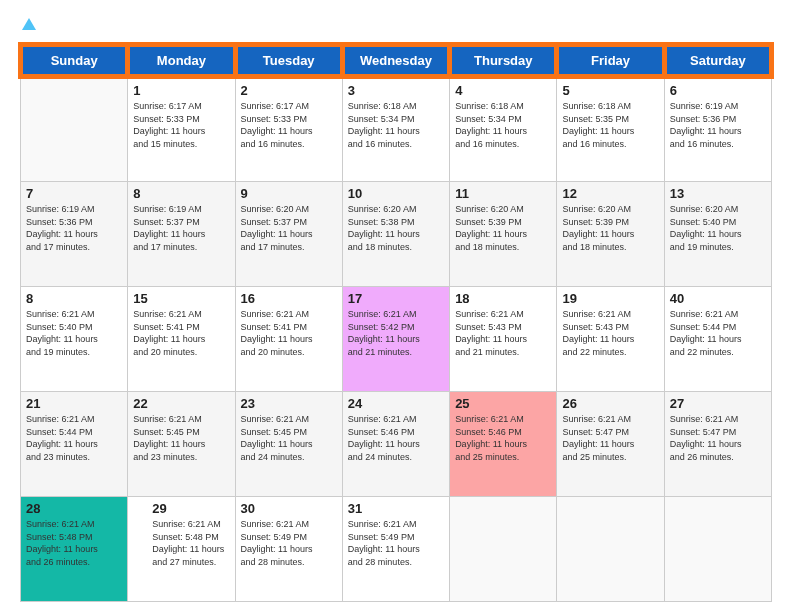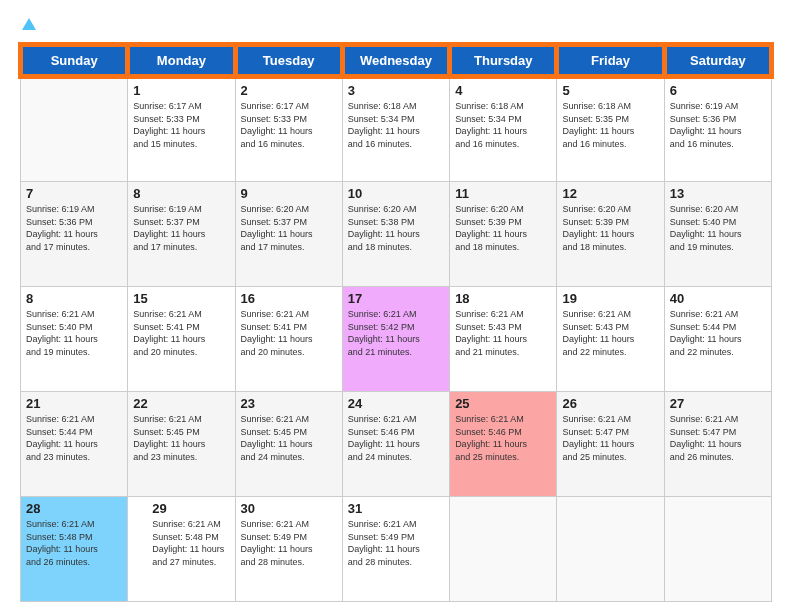--- a/index.html
+++ b/index.html
@@ -329,21 +329,21 @@
           </td>
           <td style="background: rgb(245, 245, 245); margin-left: 20px;">
             <span class="day-num">27</span>
             <div class="day-info" style="white-space: pre-line;">Sunrise: 6:21 AM
 Sunset: 5:47 PM
 Daylight: 11 hours
 and 26 minutes.</div>
           </td>
         </tr>
         <tr>
-          <td style="background: #7dd3fc;">
+          <td style="background: #14b8a6;">
             <span class="day-num">28</span>
             <div class="day-info" style="white-space: pre-line;">Sunrise: 6:21 AM
 Sunset: 5:48 PM
 Daylight: 11 hours
 and 26 minutes.</div>
           </td>
           <td style="background: rgb(255, 255, 255); padding-left: 24px;">
             <span class="day-num">29</span>
             <div class="day-info" style="white-space: pre-line;">Sunrise: 6:21 AM
 Sunset: 5:48 PM

